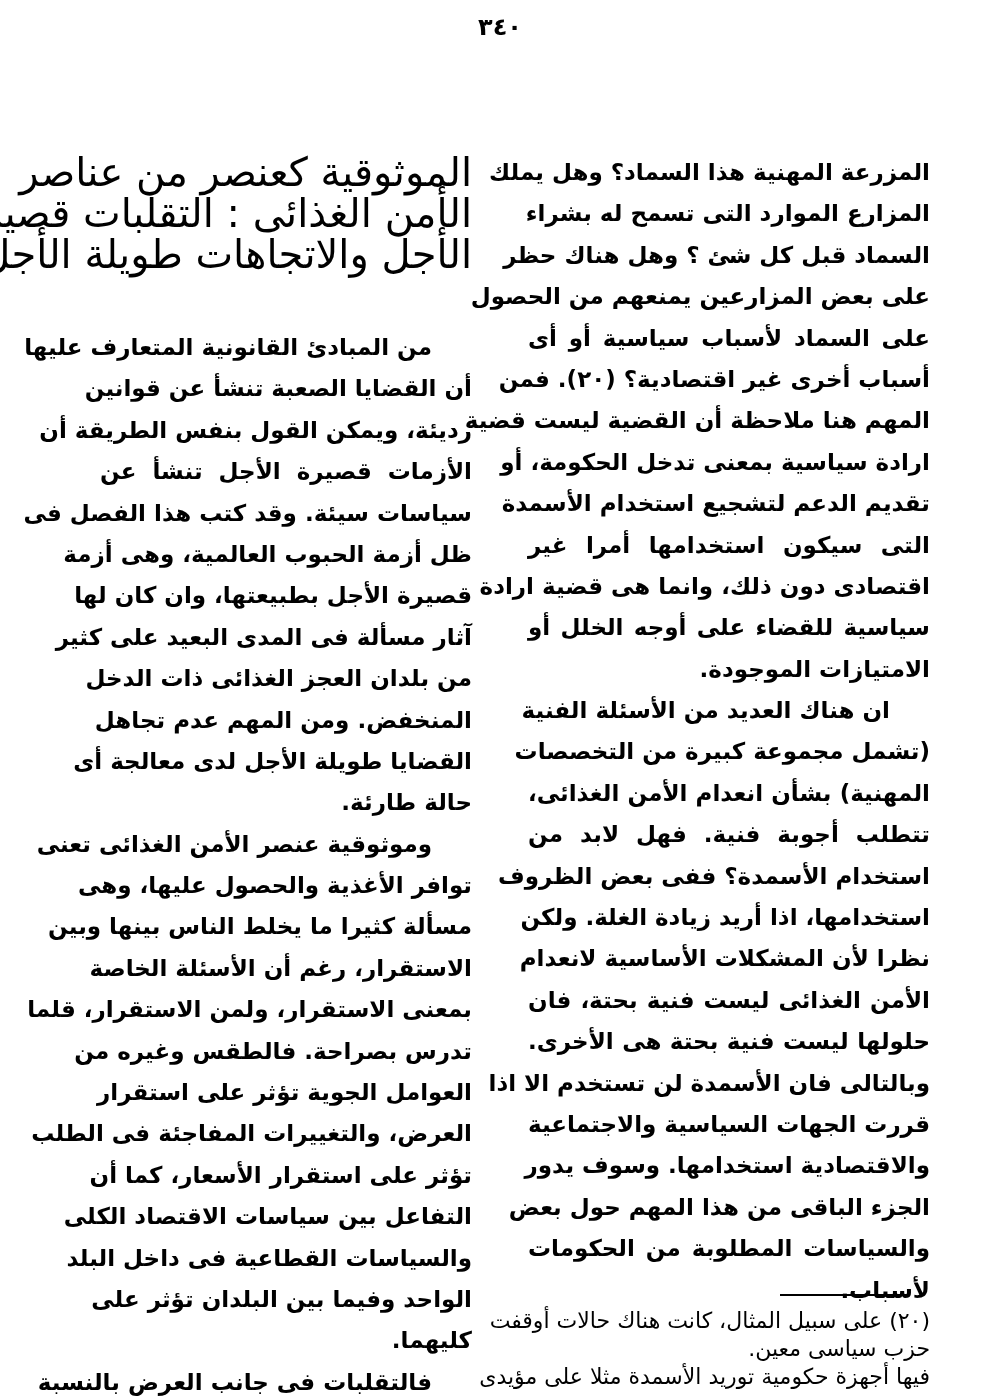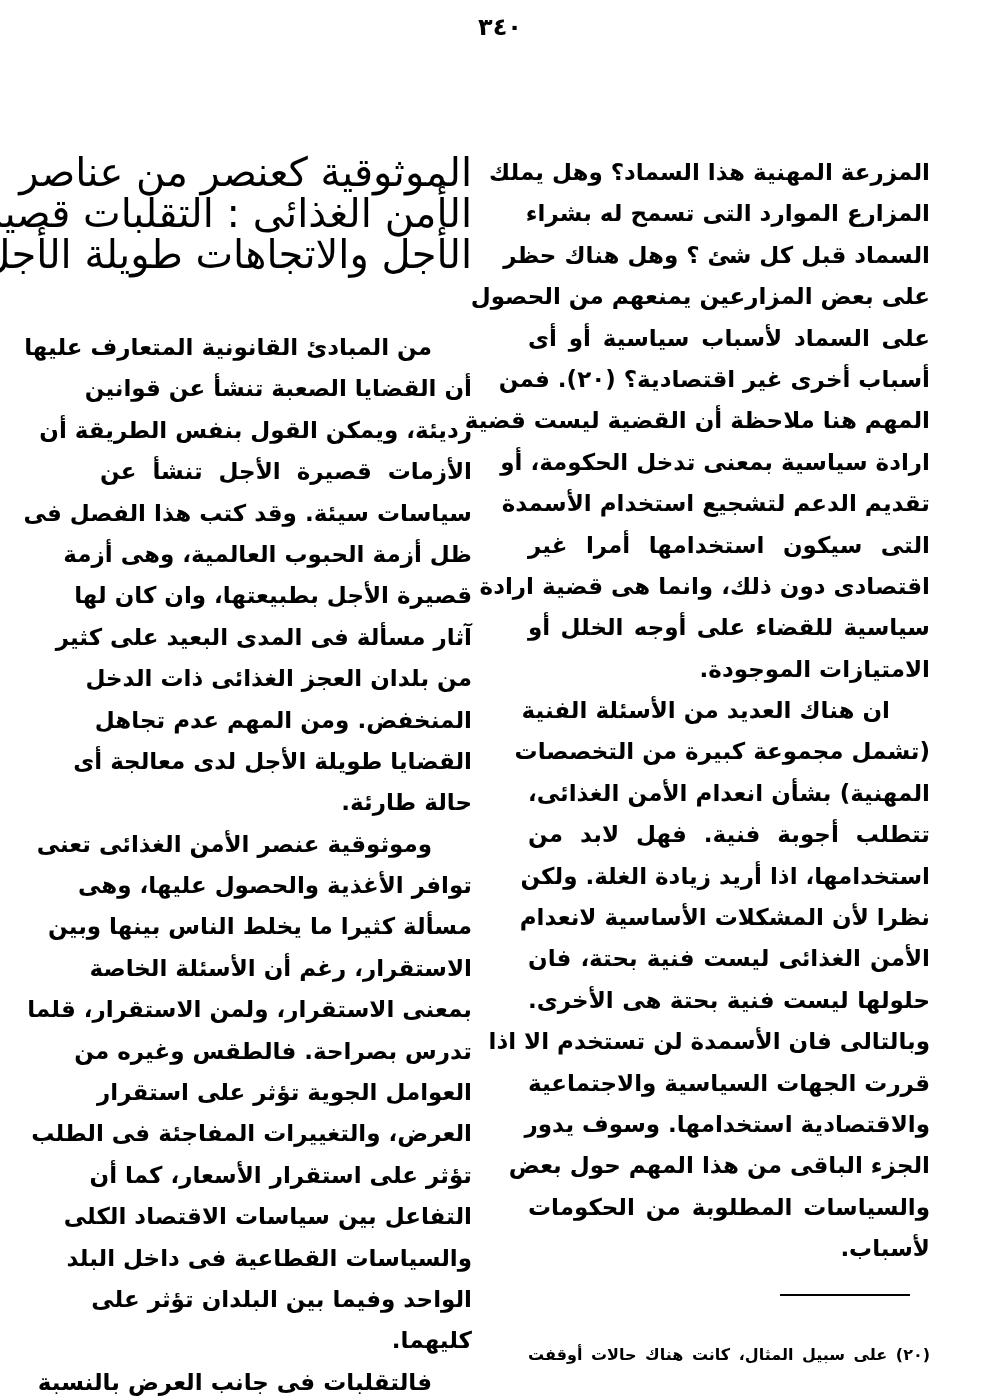--- a/index.html
+++ b/index.html
@@ -30,22 +30,22 @@
   }
   .heading { margin-bottom: 52px; }
   .footnote-rule {
     position: absolute; left: 780px; top: 1294px; width: 130px; height: 0;
     border-top: 2px solid #000;
   }
   .footnote {
     position: absolute; left: 528px; width: 402px; top: 1307px; direction: rtl;
   }
   .fline {
-    display: block; font-size: 16px; line-height: 28px; height: 28px;
-    font-weight: bold; white-space: nowrap; text-align: justify; text-align-last: justify; margin-top: 34px;
+    display: block; font-size: 22px; line-height: 28px; height: 28px;
+    font-weight: normal; white-space: nowrap; text-align: justify; text-align-last: justify;
   }
   .fline.last { text-align-last: right; }
 </style>
 </head>
 <body>
 
 <div class="page-number">٣٤٠</div>
 
 <div class="column col-right" id="right-col">
     <span class="line">المزرعة المهنية هذا السماد؟ وهل يملك</span>
@@ -58,20 +58,21 @@
     <span class="line">ارادة سياسية بمعنى تدخل الحكومة، أو</span>
     <span class="line">تقديم الدعم لتشجيع استخدام الأسمدة</span>
     <span class="line">التى سيكون استخدامها أمرا غير</span>
     <span class="line">اقتصادى دون ذلك، وانما هى قضية ارادة</span>
     <span class="line">سياسية للقضاء على أوجه الخلل أو</span>
     <span class="line last">الامتيازات الموجودة.</span>
     <span class="line indent">ان هناك العديد من الأسئلة الفنية</span>
     <span class="line">(تشمل مجموعة كبيرة من التخصصات</span>
     <span class="line">المهنية) بشأن انعدام الأمن الغذائى،</span>
     <span class="line">تتطلب أجوبة فنية. فهل لابد من</span>
+    <span class="line">استخدام الأسمدة؟ ففى بعض الظروف</span>
     <span class="line">استخدامها، اذا أريد زيادة الغلة. ولكن</span>
     <span class="line">نظرا لأن المشكلات الأساسية لانعدام</span>
     <span class="line">الأمن الغذائى ليست فنية بحتة، فان</span>
     <span class="line">حلولها ليست فنية بحتة هى الأخرى.</span>
     <span class="line">وبالتالى فان الأسمدة لن تستخدم الا اذا</span>
     <span class="line">قررت الجهات السياسية والاجتماعية</span>
     <span class="line">والاقتصادية استخدامها. وسوف يدور</span>
     <span class="line">الجزء الباقى من هذا المهم حول بعض</span>
     <span class="line">والسياسات المطلوبة من الحكومات</span>
     <span class="line last">لأسباب.</span>

